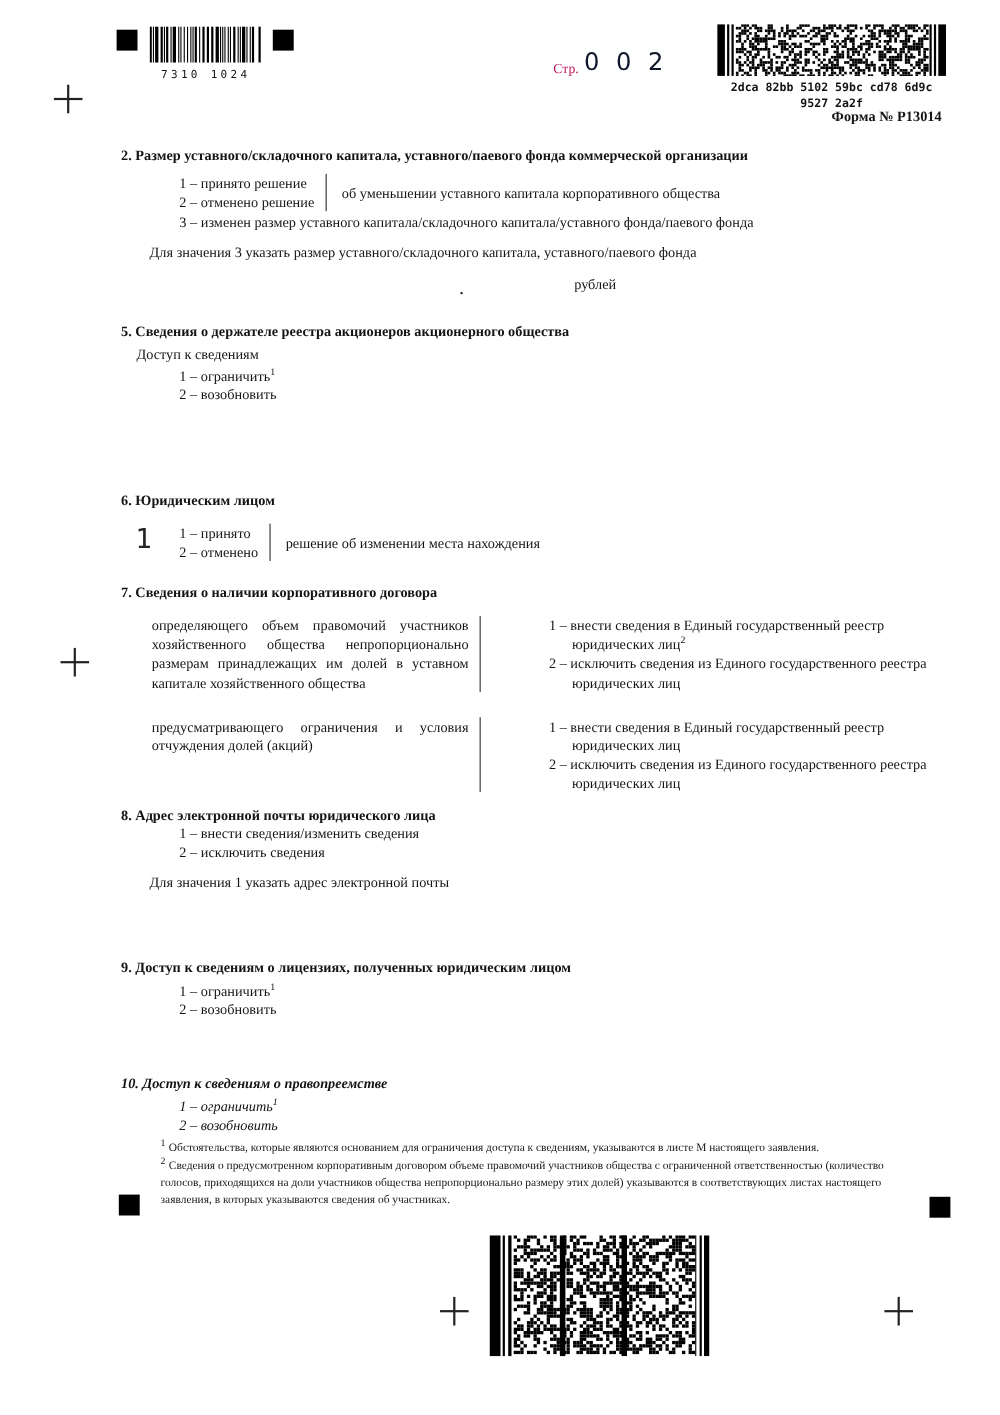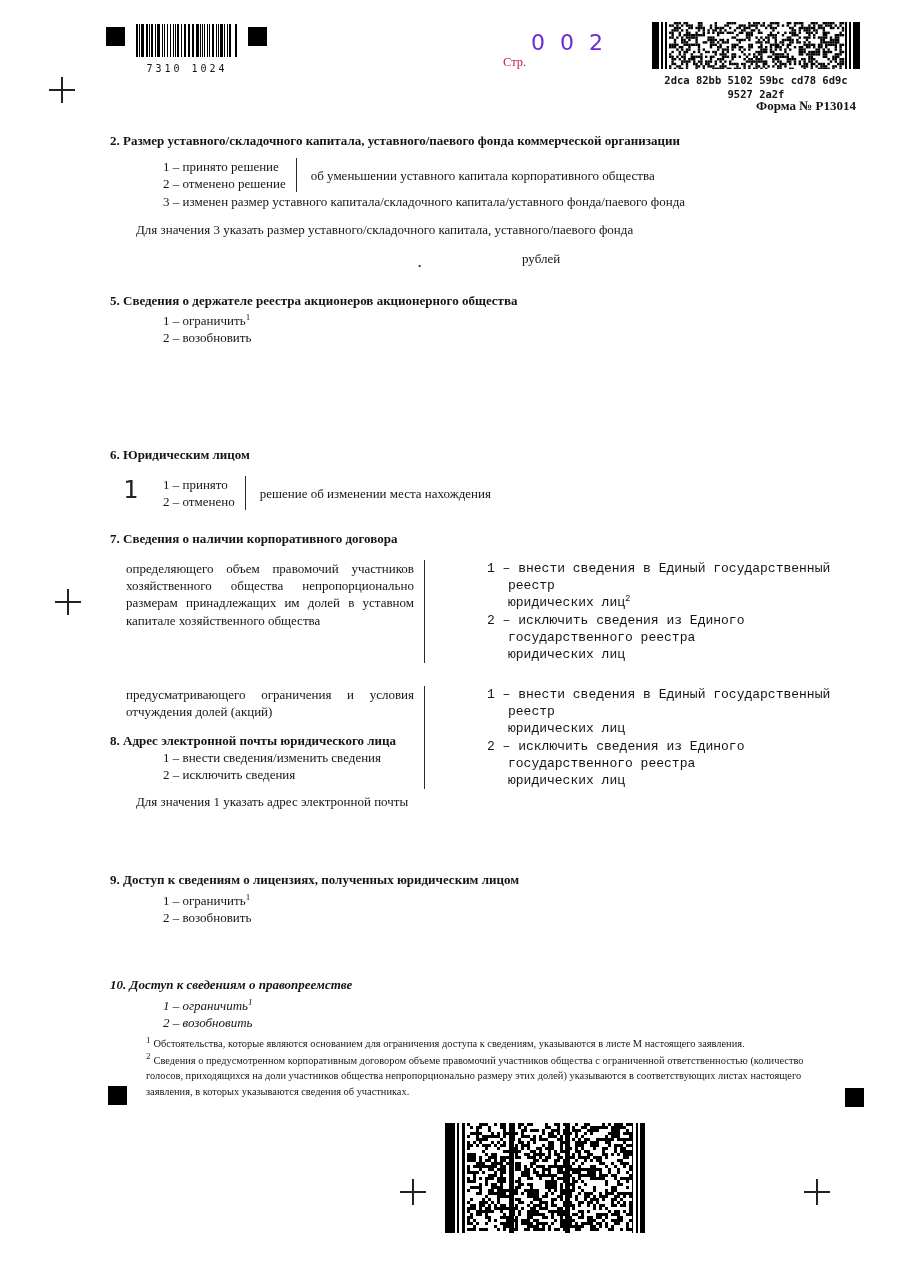--- a/index.html
+++ b/index.html
@@ -10,42 +10,42 @@
   
   .plus{position:absolute;width:26px;height:26px;}
   .plus::before{content:"";position:absolute;left:0;right:0;top:12px;height:2px;background:#222;}
   .plus::after{content:"";position:absolute;top:0;bottom:0;left:12px;width:2px;background:#222;}
   
   .sq{position:absolute;width:19px;height:19px;background:#000;}
   .bc-label{font-family:"DejaVu Sans Mono", monospace;font-size:10px;letter-spacing:3px;text-align:center;margin-top:1px;}
   .hex-label{font-family:"DejaVu Sans Mono", monospace;font-size:10.5px;font-weight:bold;letter-spacing:0;text-align:center;margin-top:1px;}
   .form-no{position:absolute;top:97px;left:640px;width:216px;text-align:right;font-weight:bold;font-size:13px;}
   .pg-label{position:absolute;left:503px;top:54px;font-size:12.5px;color:#be185d;}
-  .pg-num{position:absolute;left:531px;top:28px;font-family:"DejaVu Sans", sans-serif;font-size:22px;font-weight:400;color:#6d28d9;letter-spacing:4px;}
+  .pg-num{position:absolute;left:531px;top:43px;font-family:"DejaVu Sans", sans-serif;font-size:22px;font-weight:400;color:#0f172a;letter-spacing:4px;}
   .sec{position:absolute;left:110px;width:762px;}
   .sec h3{margin:0;font-size:13px;font-weight:bold;}
   .opts{margin-left:53px;}
   .optrow{display:flex;align-items:stretch;margin-left:53px;margin-top:6px;}
   .optcol{flex:none;}
   .vline{flex:none;border-left:1px solid #2b2b2b;margin-left:10px;}
   .optdesc{display:flex;align-items:center;padding-left:14px;}
   .hint{margin-left:26px;margin-top:10px;}
   .rubrow{position:relative;height:20px;margin-top:14px;}
   .rub-dot{position:absolute;left:308px;top:2px;font-weight:bold;}
   .rub-cur{position:absolute;left:412px;top:-2px;}
   .fieldrow{position:relative;height:26px;margin-top:17px;}
   .f-label{position:absolute;top:0;}
   .dotline{position:absolute;top:20px;border-bottom:1.6px dotted #c6c6c6;height:0;}
   .s6row{display:flex;align-items:stretch;margin-top:13px;}
   .s6val{flex:none;width:40px;margin-left:13px;font-family:"DejaVu Sans Mono", monospace;font-size:25px;color:#242424;line-height:1.1;}
   .s7row{display:flex;align-items:stretch;margin-top:13px;}
-  .s7left{flex:none;width:288px;margin-left:16px;text-align:justify;}
+  .s7left{flex:none;width:288px;margin-left:28px;text-align:justify;}
   .s7line{flex:none;border-left:1px solid #2b2b2b;margin-left:10px;}
   .s7right{flex:1;padding-left:62px;padding-right:6px;}
-  .ropt{padding-left:21px;text-indent:-21px;font-family:Liberation Mono, monospace;}
+  .ropt{padding-left:21px;text-indent:-21px;}
   .ropt .cont{white-space:nowrap;}
   sup{font-size:9px;line-height:0;}
   .fnotes{position:absolute;left:146px;top:1036px;width:694px;font-size:10.4px;line-height:1.5;color:#181818;}
   .fn{margin-bottom:1px;}
   .fn sup{font-size:9px;margin-right:3px;}
   .mono-note{font-family:"Liberation Serif", serif;}
   svg rect{fill:#000;}
 </style>
 </head>
 <body>
@@ -854,20 +854,21 @@
     <div class="opts" style="margin-top:1px;">3 – изменен размер уставного капитала/складочного капитала/уставного фонда/паевого фонда</div>
     <div class="hint">Для значения 3 указать размер уставного/складочного капитала, уставного/паевого фонда</div>
     <div class="rubrow">
       <span class="rub-dot">.</span>
       <span class="rub-cur">рублей</span>
     </div>
   </div>
 
   <div class="sec" style="top:292px;">
     <h3>5. Сведения о держателе реестра акционеров акционерного общества</h3>
+    <div style="margin-left:14px;margin-top:4px;">Доступ к сведениям</div>
     <div class="opts" style="margin-top:3px;">
       <div><span>1 – ограничить</span><sup>1</sup></div>
       <div>2 – возобновить</div>
     </div>
   </div>
 
   <div class="sec" style="top:446px;">
     <h3>6. Юридическим лицом</h3>
     <div class="s6row">
       <div class="s6val">1</div>

